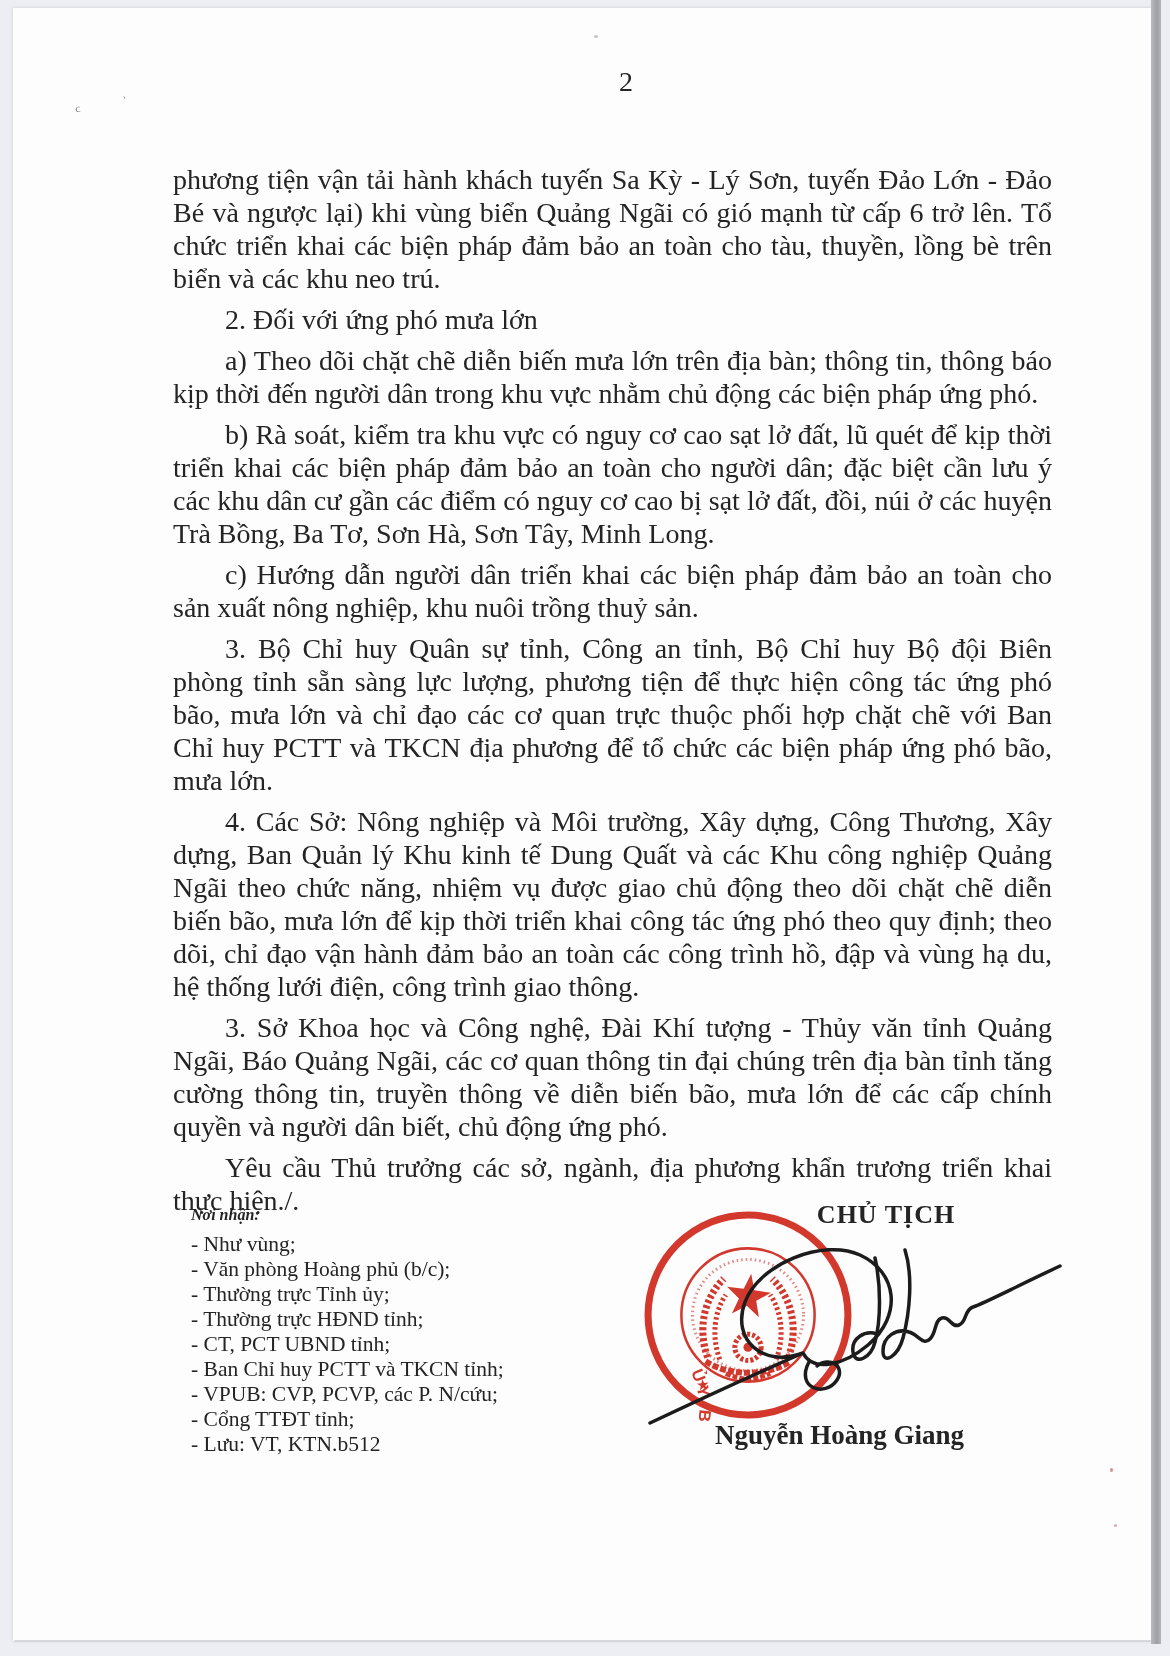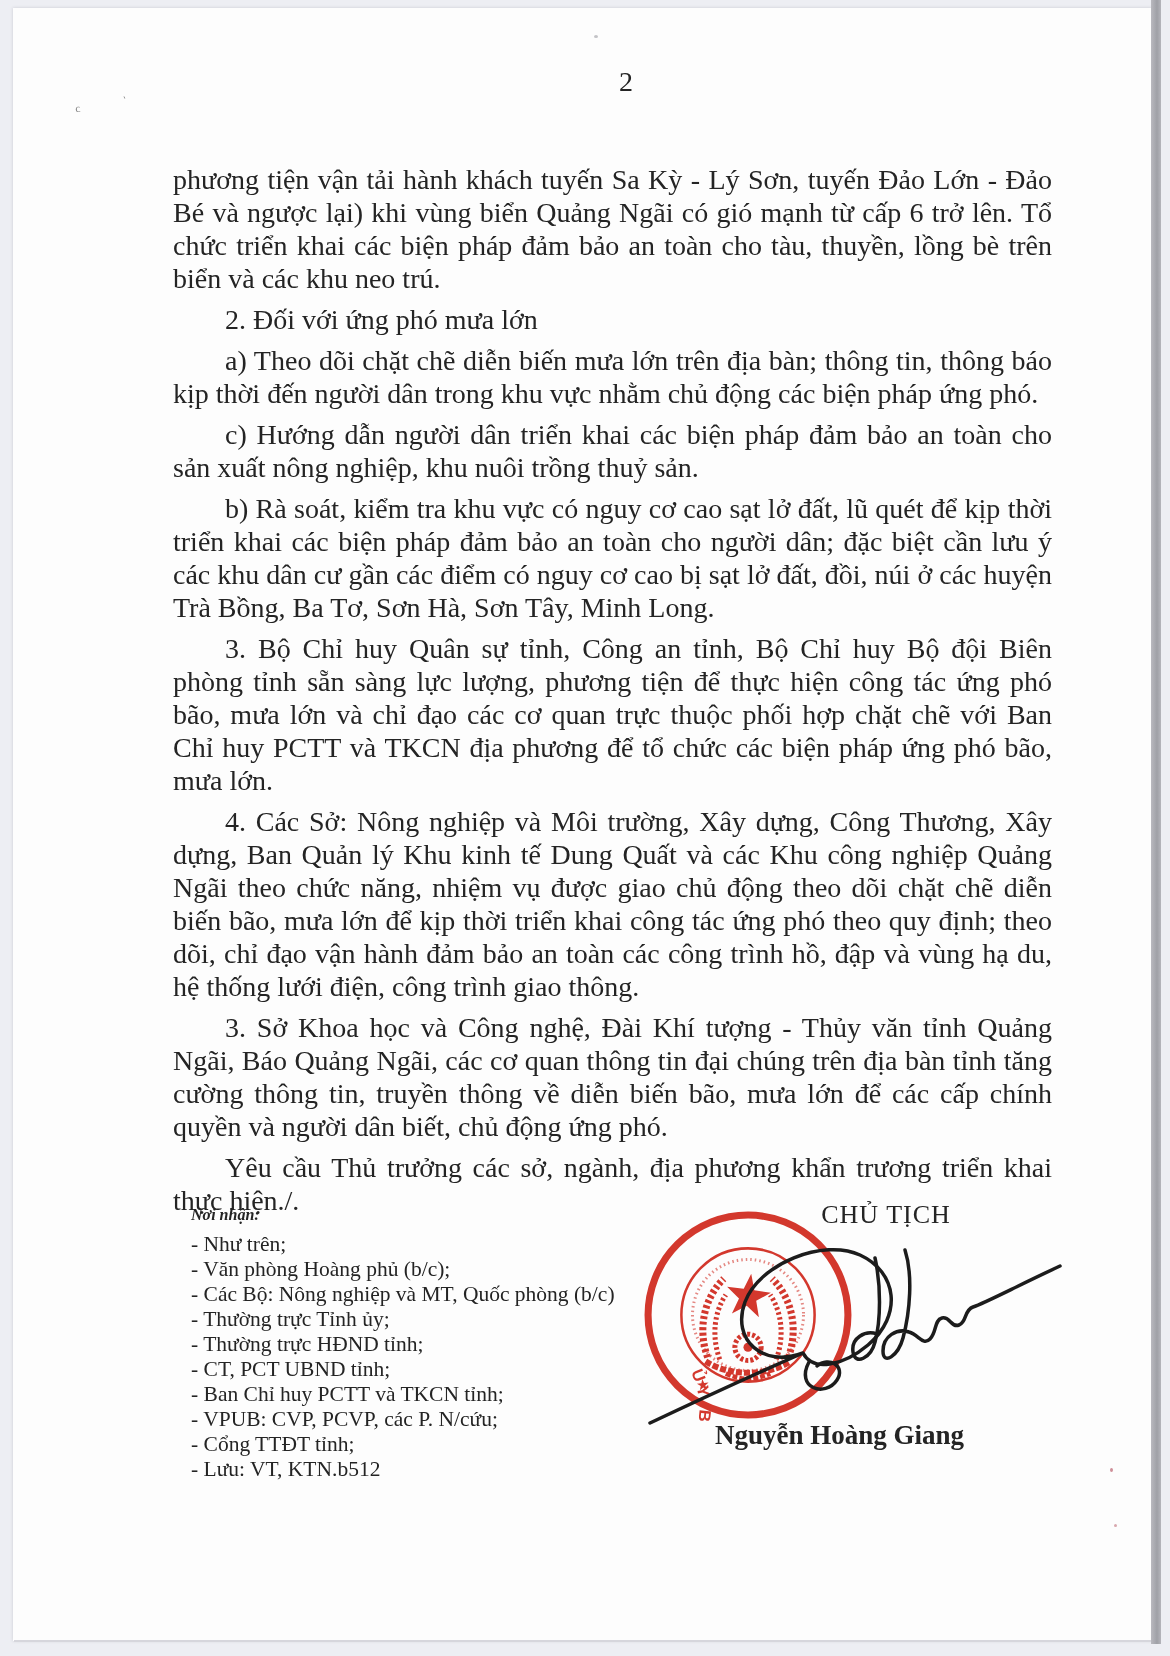--- a/index.html
+++ b/index.html
@@ -34,21 +34,21 @@
     position:absolute; left:178px; top:1198px; width:470px;
   }
   .recipients-label {
     font-weight:bold; font-style:italic; font-size:16px; margin-bottom:8px;
   }
   .recipient {
     font-size:21.5px; line-height:25px; white-space:nowrap;
   }
   .sign-title {
     position:absolute; left:702px; top:1192px; width:342px; text-align:center;
-    font-weight:normal; font-size:26px; letter-spacing:1px;
+    font-weight:bold; font-size:26px; letter-spacing:1px;
   }
   .sign-name {
     position:absolute; left:702px; top:1412px; width:342px; text-align:left;
     font-weight:bold; font-size:27px; z-index:4;
   }
   .seal {
     position:absolute; left:628px; top:1200px; width:214px; height:214px;
     z-index:2; opacity:.92;
   }
   .signature-svg {
@@ -63,34 +63,33 @@
 
 <div class="stage">
   <div class="page">
 
     <div class="page-number">2</div>
 
     <div class="doc-body">
         <p class="">phương tiện vận tải hành khách tuyến Sa Kỳ - Lý Sơn, tuyến Đảo Lớn - Đảo Bé và ngược lại) khi vùng biển Quảng Ngãi có gió mạnh từ cấp 6 trở lên. Tổ chức triển khai các biện pháp đảm bảo an toàn cho tàu, thuyền, lồng bè trên biển và các khu neo trú.</p>
         <p class="indent">2. Đối với ứng phó mưa lớn</p>
         <p class="indent">a) Theo dõi chặt chẽ diễn biến mưa lớn trên địa bàn; thông tin, thông báo kịp thời đến người dân trong khu vực nhằm chủ động các biện pháp ứng phó.</p>
+        <p class="indent">b) Rà soát, kiểm tra khu vực có nguy cơ cao sạt lở đất, lũ quét để kịp thời triển khai các biện pháp đảm bảo an toàn cho người dân; đặc biệt cần lưu ý các khu dân cư gần các điểm có nguy cơ cao bị sạt lở đất, đồi, núi ở các huyện Trà Bồng, Ba Tơ, Sơn Hà, Sơn Tây, Minh Long.</p>
         <p class="indent">c) Hướng dẫn người dân triển khai các biện pháp đảm bảo an toàn cho sản xuất nông nghiệp, khu nuôi trồng thuỷ sản.</p>
-        <p class="indent">b) Rà soát, kiểm tra khu vực có nguy cơ cao sạt lở đất, lũ quét để kịp thời triển khai các biện pháp đảm bảo an toàn cho người dân; đặc biệt cần lưu ý các khu dân cư gần các điểm có nguy cơ cao bị sạt lở đất, đồi, núi ở các huyện Trà Bồng, Ba Tơ, Sơn Hà, Sơn Tây, Minh Long.</p>
         <p class="indent">3. Bộ Chỉ huy Quân sự tỉnh, Công an tỉnh, Bộ Chỉ huy Bộ đội Biên phòng tỉnh sẵn sàng lực lượng, phương tiện để thực hiện công tác ứng phó bão, mưa lớn và chỉ đạo các cơ quan trực thuộc phối hợp chặt chẽ với Ban Chỉ huy PCTT và TKCN địa phương để tổ chức các biện pháp ứng phó bão, mưa lớn.</p>
         <p class="indent">4. Các Sở: Nông nghiệp và Môi trường, Xây dựng, Công Thương, Xây dựng, Ban Quản lý Khu kinh tế Dung Quất và các Khu công nghiệp Quảng Ngãi theo chức năng, nhiệm vụ được giao chủ động theo dõi chặt chẽ diễn biến bão, mưa lớn để kịp thời triển khai công tác ứng phó theo quy định; theo dõi, chỉ đạo vận hành đảm bảo an toàn các công trình hồ, đập và vùng hạ du, hệ thống lưới điện, công trình giao thông.</p>
         <p class="indent">3. Sở Khoa học và Công nghệ, Đài Khí tượng - Thủy văn tỉnh Quảng Ngãi, Báo Quảng Ngãi, các cơ quan thông tin đại chúng trên địa bàn tỉnh tăng cường thông tin, truyền thông về diễn biến bão, mưa lớn để các cấp chính quyền và người dân biết, chủ động ứng phó.</p>
         <p class="indent">Yêu cầu Thủ trưởng các sở, ngành, địa phương khẩn trương triển khai thực hiện./.</p>
       </div>
 
     <div class="recipients">
       <div class="recipients-label">Nơi nhận:</div>
       <div>
-          <div class="recipient">- Như trên;</div>
+          <div class="recipient">- Như vùng;</div>
           <div class="recipient">- Văn phòng Hoàng phủ (b/c);</div>
-          <div class="recipient">- Các Bộ: Nông nghiệp và MT, Quốc phòng (b/c)</div>
           <div class="recipient">- Thường trực Tỉnh ủy;</div>
           <div class="recipient">- Thường trực HĐND tỉnh;</div>
           <div class="recipient">- CT, PCT UBND tỉnh;</div>
           <div class="recipient">- Ban Chỉ huy PCTT và TKCN tỉnh;</div>
           <div class="recipient">- VPUB: CVP, PCVP, các P. N/cứu;</div>
           <div class="recipient">- Cổng TTĐT tỉnh;</div>
           <div class="recipient">- Lưu: VT, KTN.b512</div>
         </div>
     </div>
 

